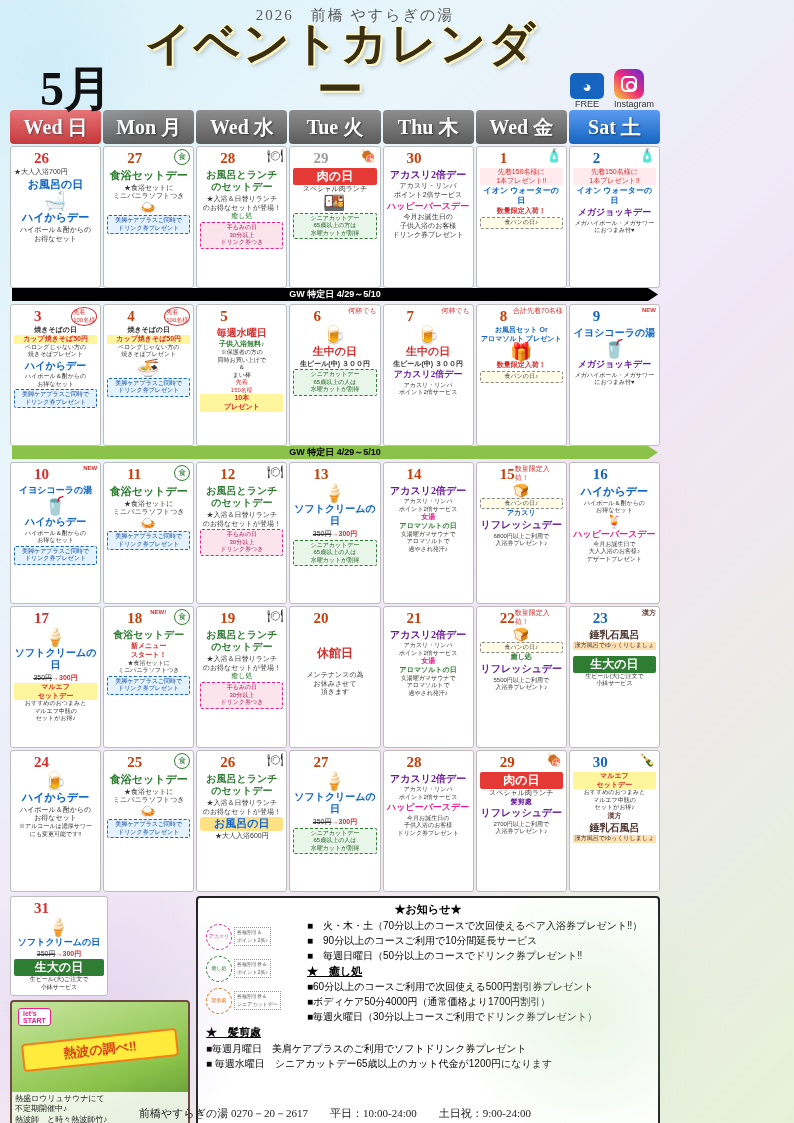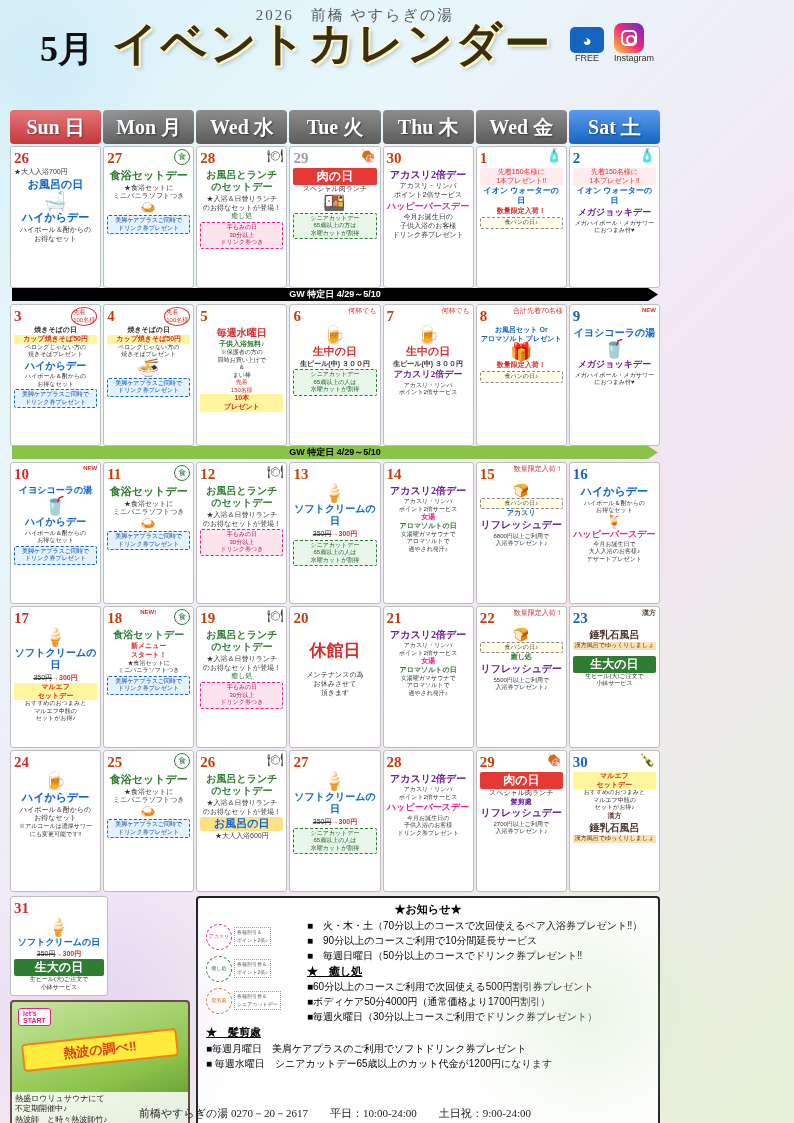--- a/index.html
+++ b/index.html
@@ -19,21 +19,21 @@
   .page { position:relative; width:670px; height:1123px; }
 
   
   .header { position:relative; height:110px; padding:6px 16px 0 16px; }
   .year-line {
     text-align:center; font-size:15px; color:#5a5a5a; letter-spacing:2px;
     font-family:"Liberation Serif", serif; margin-left:40px;
   }
   .title-row { display:flex; align-items:flex-end; gap:10px; margin-top:-4px; }
   .month {
-    font-size:36px; font-weight:bold; color:#111;
+    font-size:48px; font-weight:bold; color:#111;
     font-family:"Liberation Serif", serif; line-height:1; padding-left:24px;text-align:center;
   }
   .big-title {
     flex:1; text-align:center; font-size:46px; font-weight:bold; line-height:1;
     font-family:"Liberation Serif", serif;
     color:#3a2f12;
     text-shadow: 2px 2px 0 #fff7c4, -1px -1px 0 #fff7c4, 1px -1px 0 #fff7c4, -1px 1px 0 #fff7c4, 3px 3px 4px rgba(0,0,0,.25);
     letter-spacing:2px;
   }
   .header-icons { display:flex; gap:10px; align-items:flex-end; padding-bottom:4px; }
@@ -61,21 +61,21 @@
   .cell {
     background:#fff; border:1px solid #bdbdbd; border-radius:3px;
     height:142px; position:relative; overflow:hidden; padding:2px 3px;
     font-size:8px; color:#333; line-height:1.25;
   }
   .daynum { font-size:15px; font-weight:bold; font-family:"Liberation Serif",serif; }
   .daynum.sun { color:#d32f2f; }
   .daynum.sat { color:#1565c0; }
   .daynum.gray { color:#9e9e9e; }
   .daynum.wk { color:#c2410c; }
-  .row-top { display:flex; justify-content:space-between; align-items:flex-start; }
+  .row-top { display:flex; justify-content:space-between; align-items:flex-start;margin-left:20px; }
   .badge-circ {
     width:16px;height:16px;border-radius:50%;border:1.5px solid #2e7d32;color:#2e7d32;
     font-size:8px;display:flex;align-items:center;justify-content:center;background:#fff;
   }
   .t-c { text-align:center; }
   .red { color:#d32f2f; }
   .blue { color:#1565c0; }
   .green { color:#2e7d32; }
   .pink { color:#e91e8c; }
   .bold { font-weight:bold; }
@@ -181,21 +181,21 @@
           <div class="ig-ico">
               <div class="ig-inner"></div>
             </div>
           <div>Instagram</div>
         </div>
       </div>
     </div>
   </div>
 
   <div class="weekhead">
-    <div class="wh sun">Sun 日</div>
+    <div class="wh sun">Wed 日</div>
     <div class="wh">Mon 月</div>
     <div class="wh">Wed 水</div>
     <div class="wh">Tue 火</div>
     <div class="wh">Thu 木</div>
     <div class="wh">Wed 金</div>
     <div class="wh sat">Sat 土</div>
   </div>
 
   <div class="grid">
     <div class="cell">
@@ -536,21 +536,21 @@
       <div class="tiny t-c green">癒し処</div>
       <div class="coupon coupon-pink" style="white-space:pre-line">手もみの日
 30分以上
 ドリンク券つき</div>
     </div>
 
     <div class="cell">
       <div class="row-top">
           <span class="daynum wk">20</span>
         </div>
-      <div class="ttl ttl-red" style="font-size:17px;margin-top:12px">休館日</div>
+      <div class="ttl ttl-red" style="font-size:12px;margin-top:18px">休館日</div>
       <div class="tiny t-c" style="white-space:pre-line;margin-top:10px">メンテナンスの為
 お休みさせて
 頂きます</div>
     </div>
 
     <div class="cell">
       <div class="row-top">
           <span class="daynum wk">21</span>
         </div>
       <div class="ttl ttl-purple" style="font-size:10px">アカスリ2倍デー</div>

